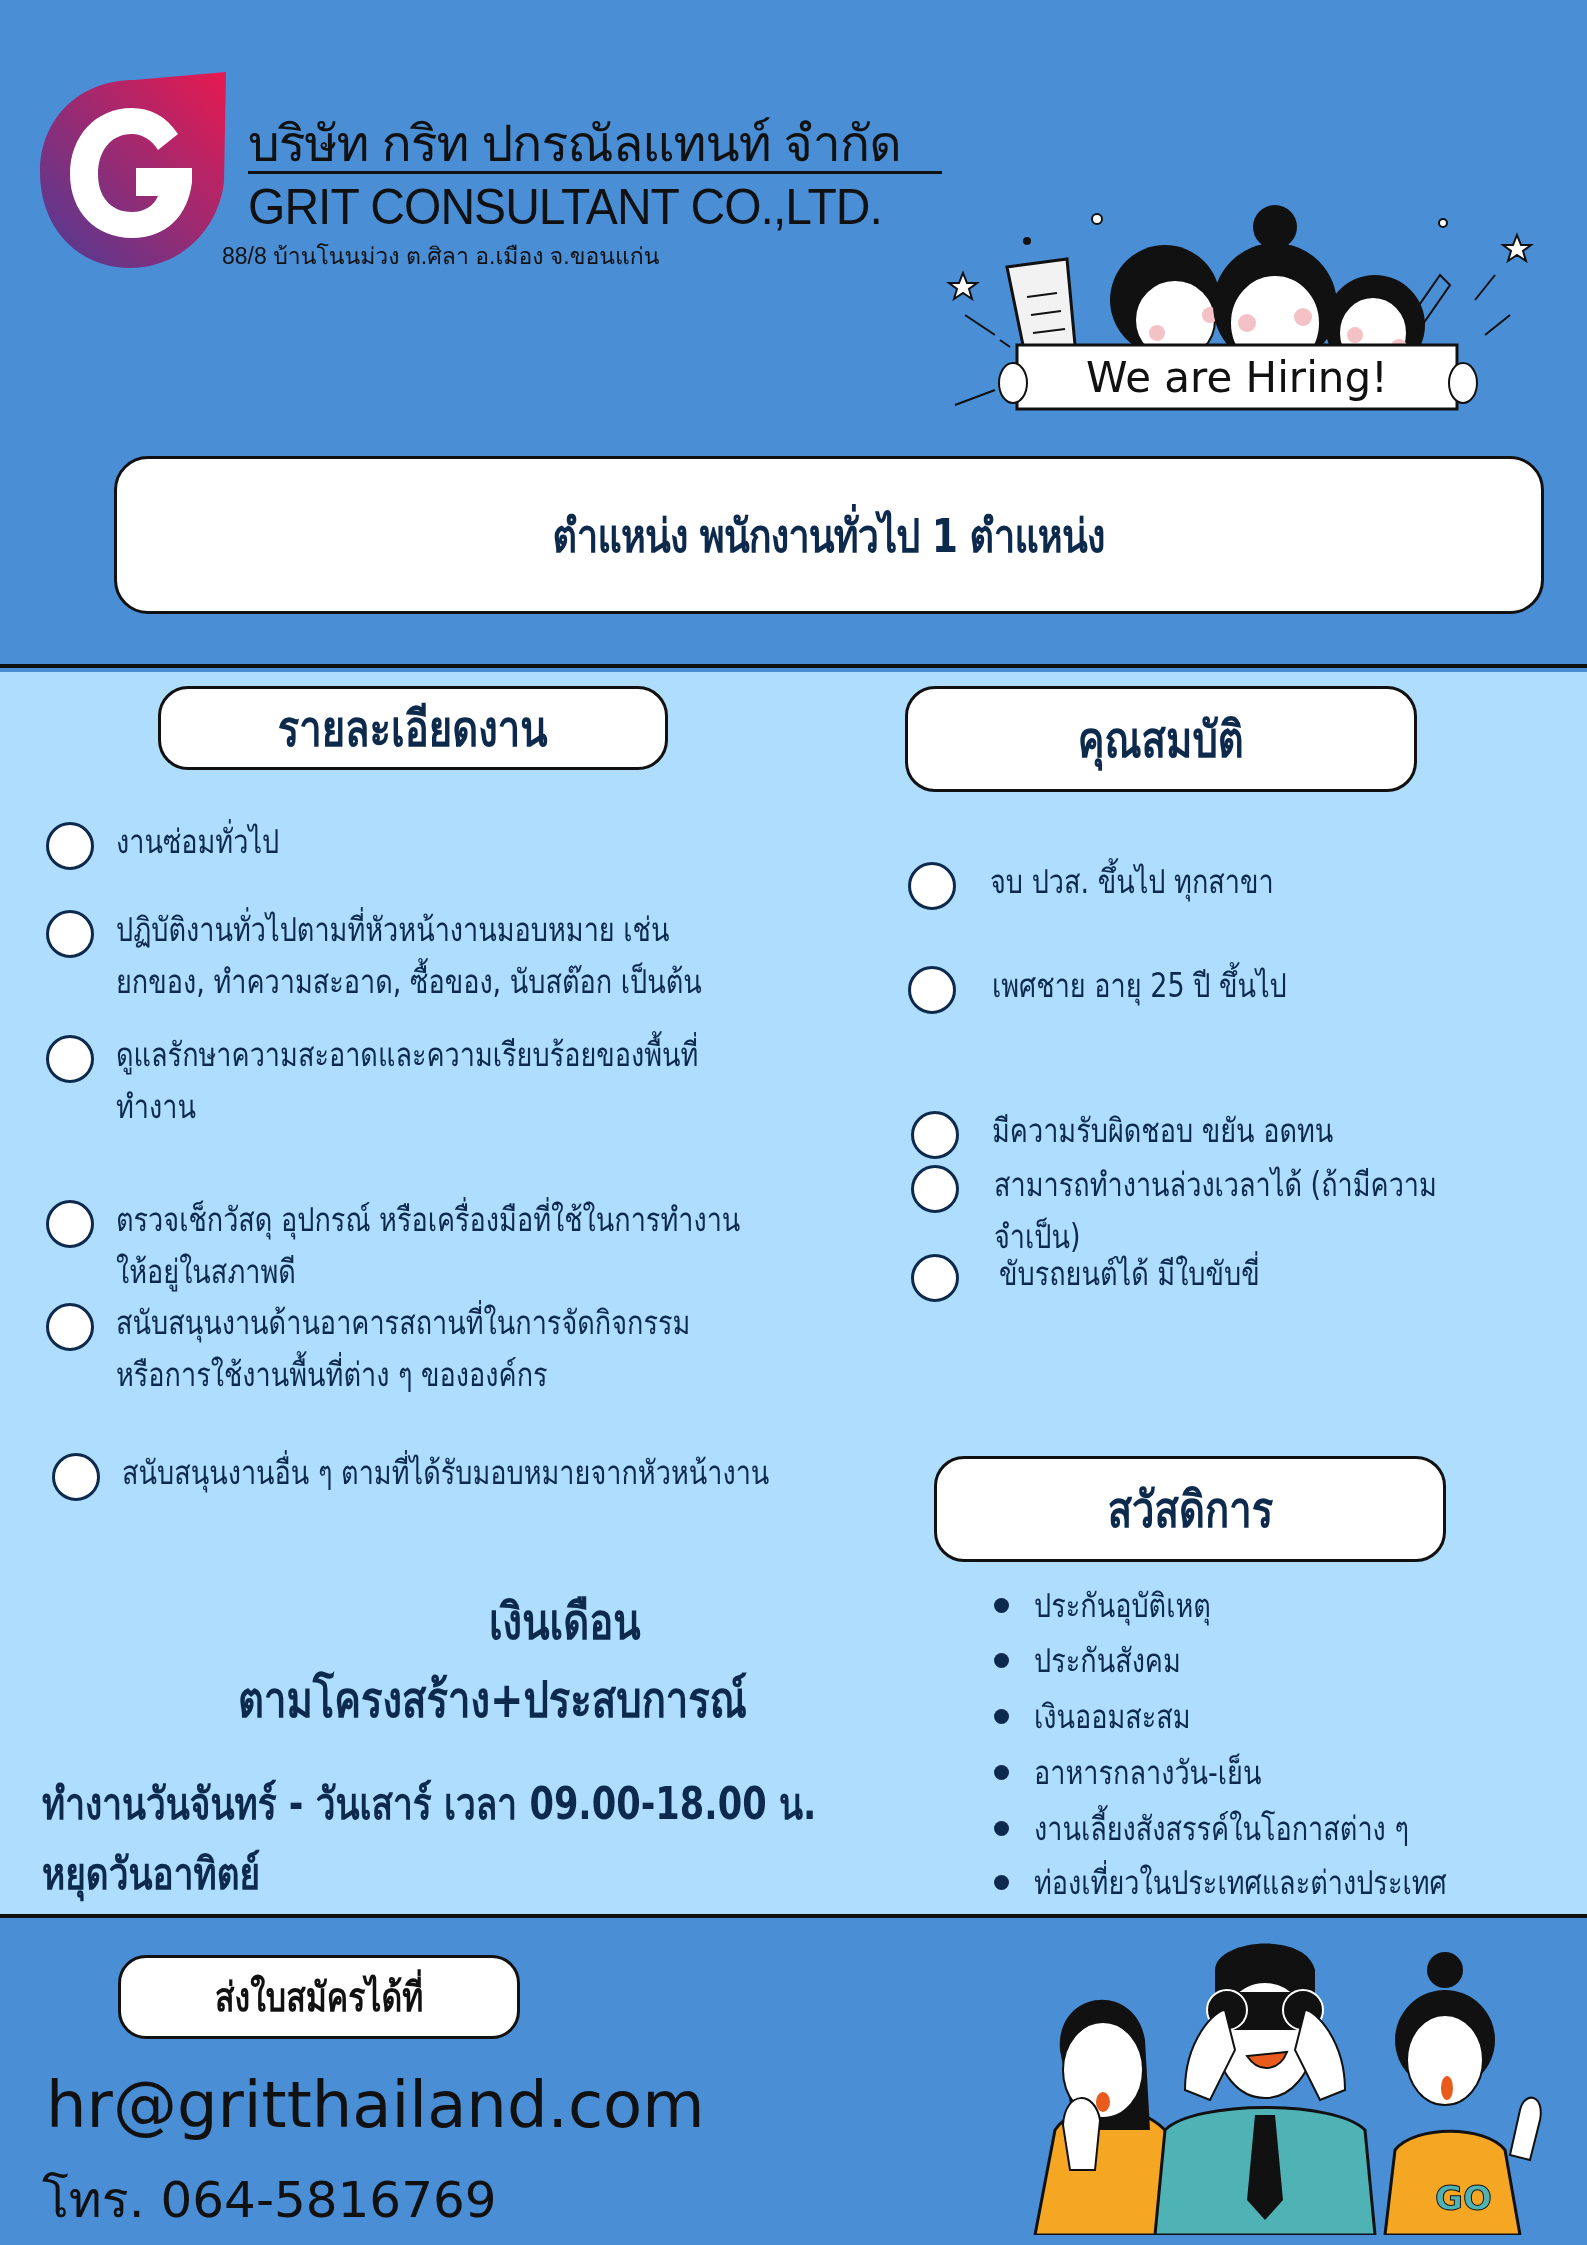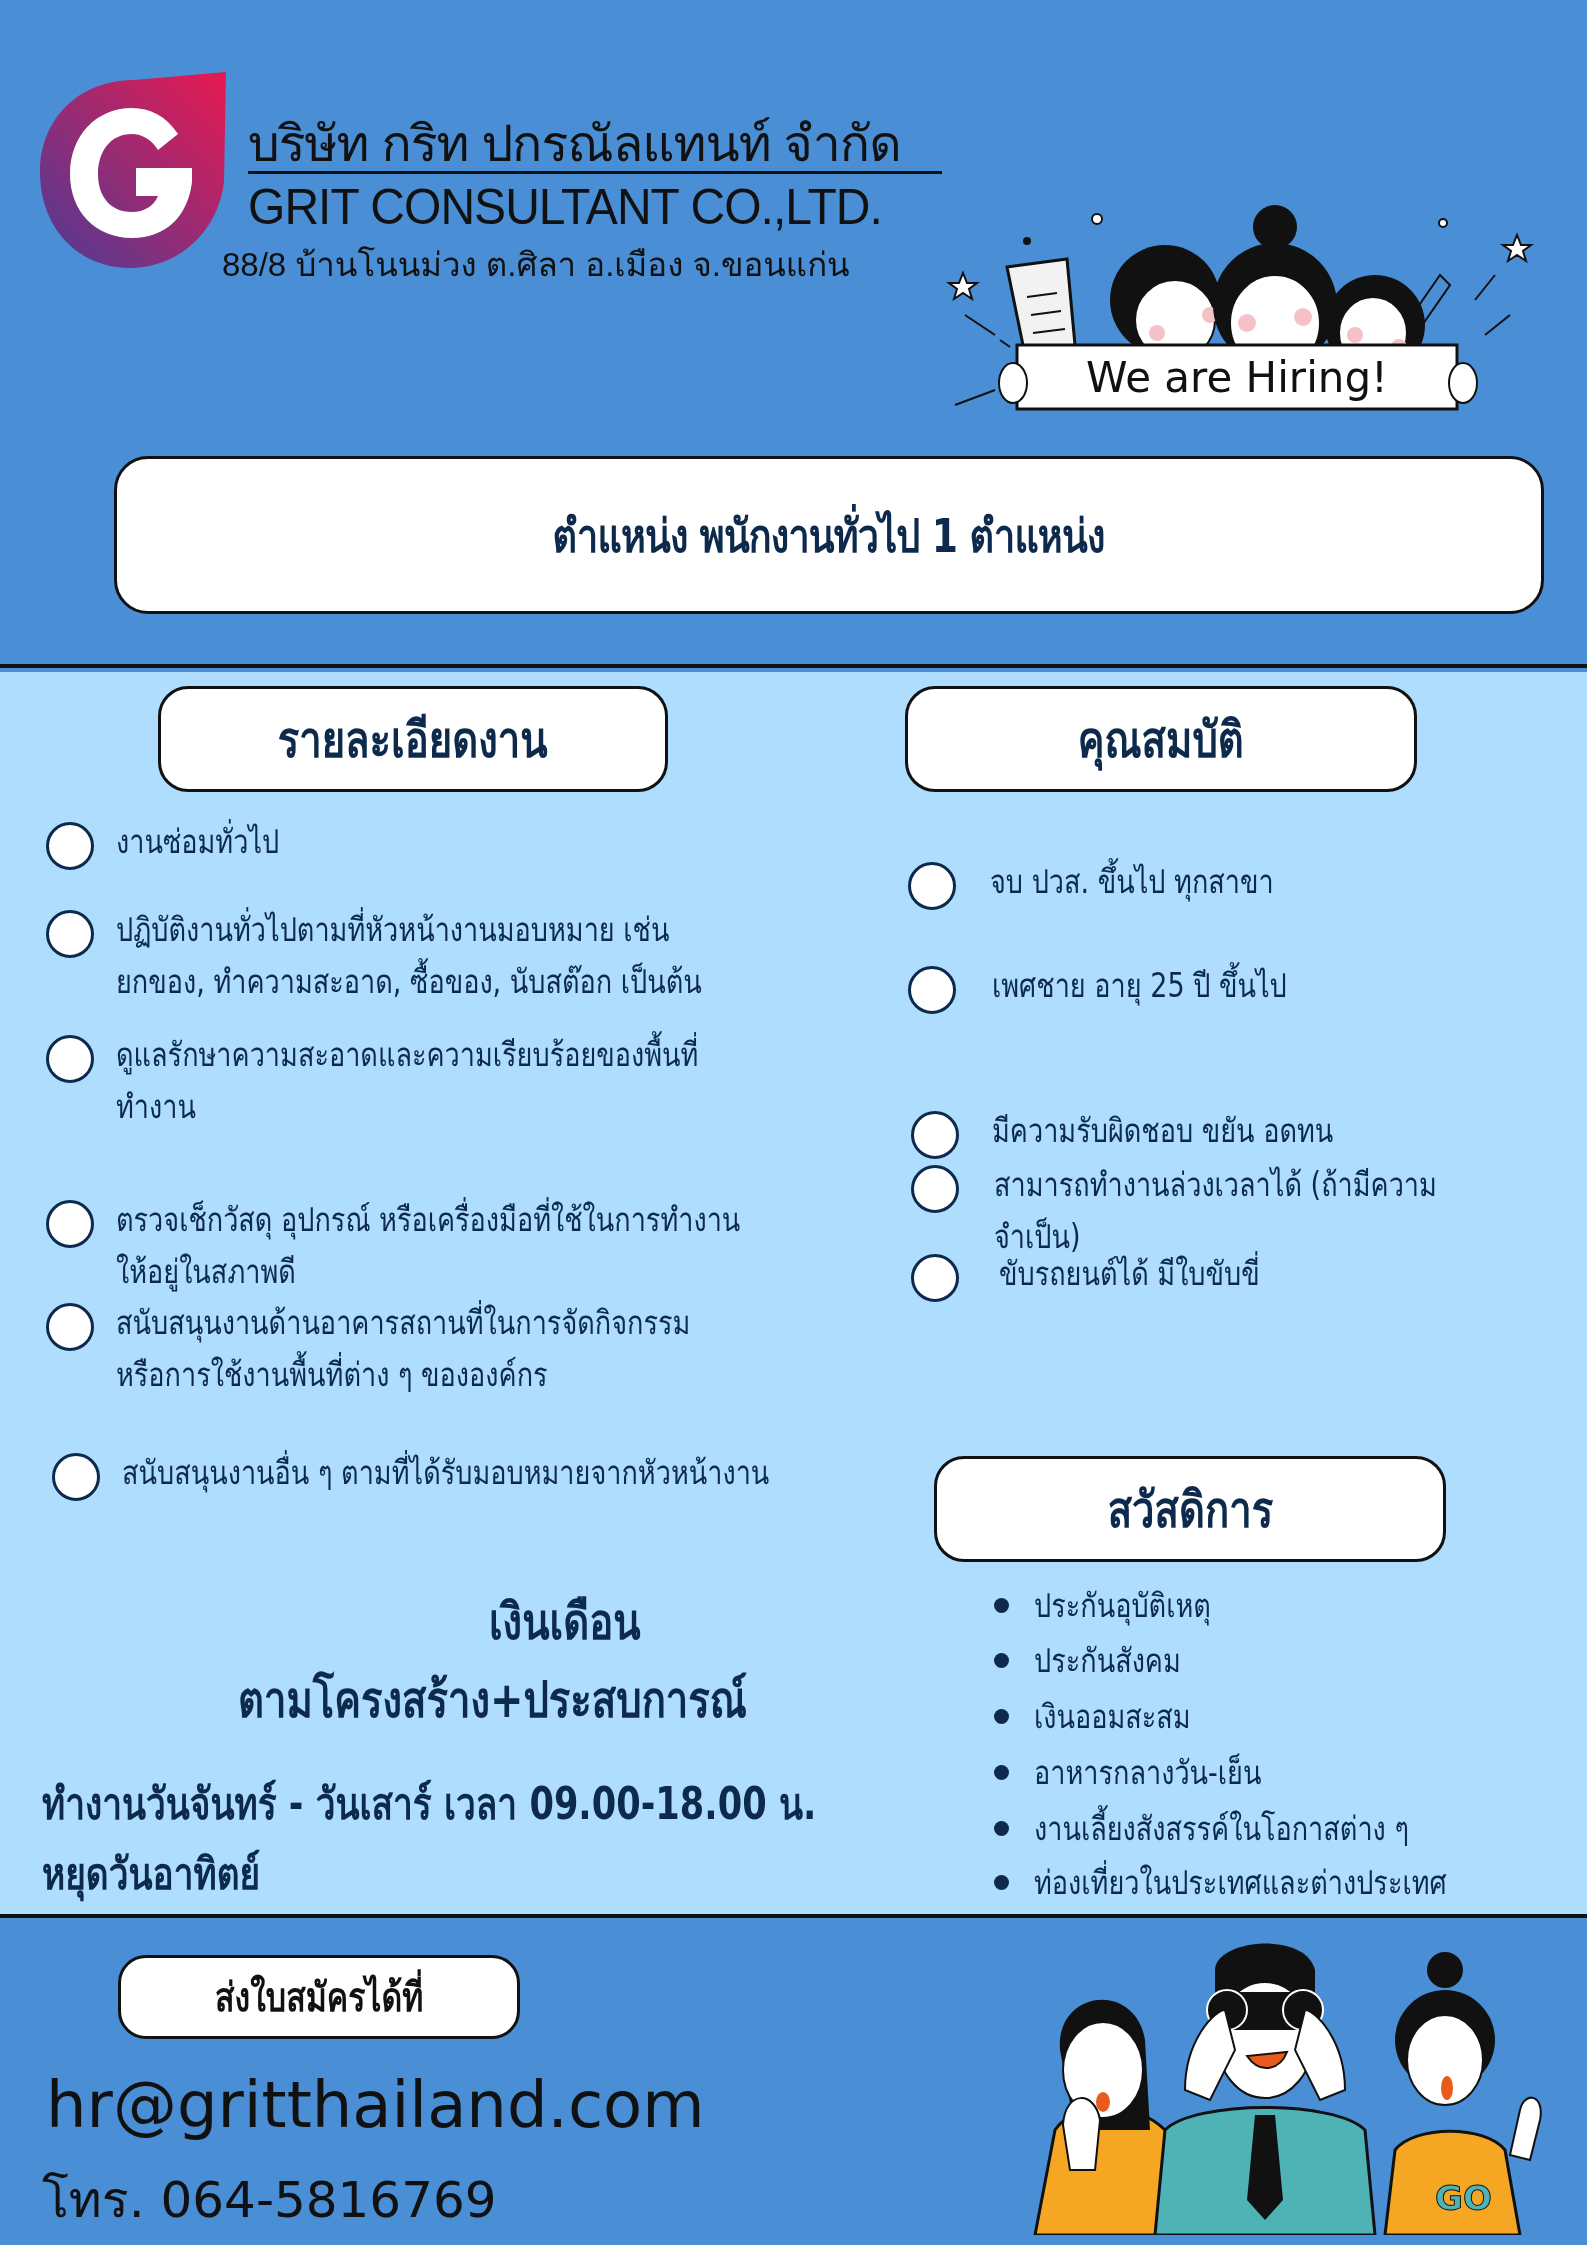--- a/index.html
+++ b/index.html
@@ -7,21 +7,21 @@
   body { font-family: "DejaVu Sans Condensed", "DejaVu Sans", sans-serif; color: #0d2a4d; position: relative; background: #4a8ed6; }
 
   .top { position: absolute; left: 0; top: 0; width: 1587px; height: 668px; background: #4a8ed6; border-bottom: 4px solid #111; }
   .mid { position: absolute; left: 0; top: 672px; width: 1587px; height: 1246px; background: #aeddfd; border-bottom: 4px solid #111; }
   .bot { position: absolute; left: 0; top: 1922px; width: 1587px; height: 323px; background: #4a8ed6; }
 
   .logo { position: absolute; left: 38px; top: 72px; width: 192px; height: 198px; }
   .co-th { position: absolute; left: 248px; top: 104px; font-family: "Liberation Sans", sans-serif; font-size: 50px; color: #111; letter-spacing: -1px; white-space: nowrap; }
   .co-rule { position: absolute; left: 248px; top: 171px; width: 694px; height: 3px; background: #111; }
   .co-en { position: absolute; left: 248px; top: 178px; font-family: "Liberation Sans", sans-serif; font-size: 50px; color: #111; letter-spacing: -1px; white-space: nowrap; transform: scaleX(0.96); transform-origin: left; }
-  .co-addr { position: absolute; left: 222px; top: 238px; font-family: "Liberation Sans", sans-serif; font-size: 33px; color: #111; white-space: nowrap; }
+  .co-addr { position: absolute; left: 222px; top: 238px; font-family: "Liberation Sans", sans-serif; font-size: 23px; color: #111; white-space: nowrap; }
 
   .hiring-art { position: absolute; left: 935px; top: 205px; width: 600px; height: 215px; }
 
   .position-box { position: absolute; left: 114px; top: 456px; width: 1430px; height: 158px; background: #fff; border: 3px solid #111; border-radius: 34px; display: flex; align-items: center; justify-content: center; }
   .position-box span { font-family: "DejaVu Sans", sans-serif; font-weight: bold; font-size: 46px; color: #0d2a4d; letter-spacing: -1px; transform: scaleX(0.82); }
 
   .pill { position: absolute; background: #fff; border: 3px solid #111; border-radius: 30px; display: flex; align-items: center; justify-content: center; }
   .pill span { font-family: "DejaVu Sans", sans-serif; font-weight: bold; color: #0d2a4d; transform: scaleX(0.8); white-space: nowrap; }
 
   .item { position: absolute; display: flex; align-items: flex-start; }
@@ -102,21 +102,21 @@
     <ellipse cx="78" cy="178" rx="14" ry="20" fill="#fff" stroke="#111" stroke-width="2"></ellipse>
     <ellipse cx="528" cy="178" rx="14" ry="20" fill="#fff" stroke="#111" stroke-width="2"></ellipse>
     <text x="302" y="187" text-anchor="middle" font-family="DejaVu Sans, sans-serif" font-size="42" fill="#111">We are Hiring!</text>
   </svg>
 </div>
 
 <div class="position-box">
   <span>ตำแหน่ง  พนักงานทั่วไป 1 ตำแหน่ง</span>
 </div>
 
-<div class="pill" style="left:158px;top:686px;width:510px;height:106px;">
+<div class="pill" style="left:158px;top:686px;width:510px;height:84px;">
   <span style="font-size:50px;">รายละเอียดงาน</span>
 </div>
 <div class="pill" style="left:905px;top:686px;width:512px;height:106px;">
   <span style="font-size:50px;">คุณสมบัติ</span>
 </div>
 <div class="pill" style="left:934px;top:1456px;width:512px;height:106px;">
   <span style="font-size:50px;">สวัสดิการ</span>
 </div>
 
 <div class="item" style="left:46px;top:822px;">

